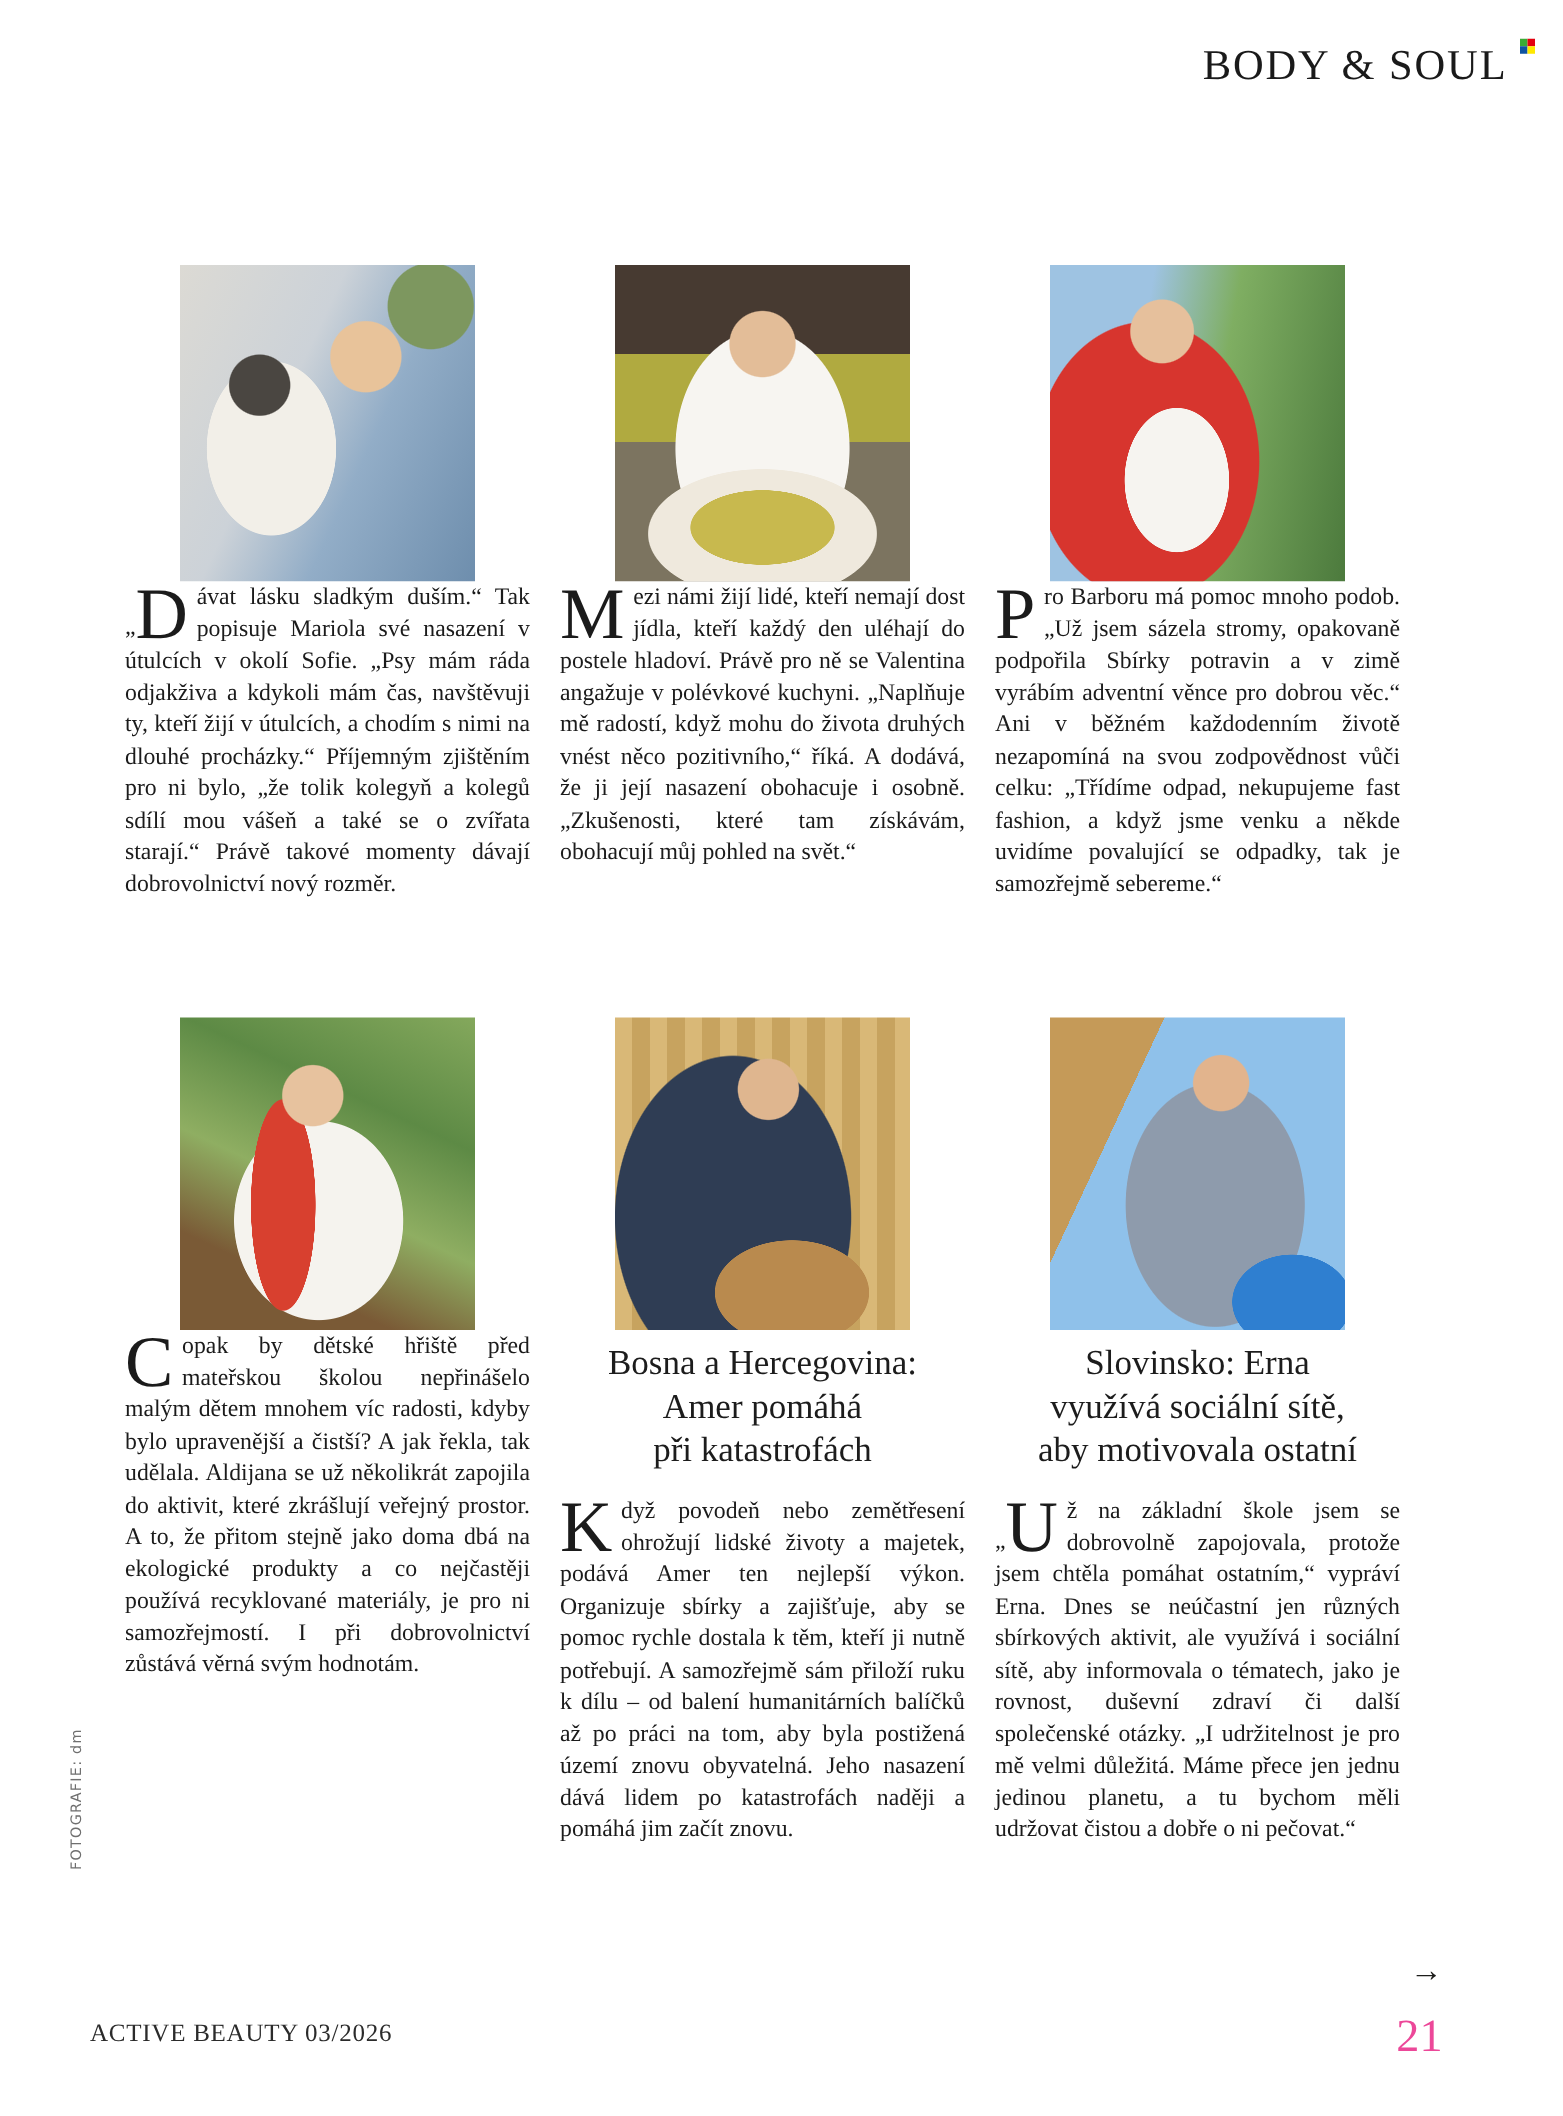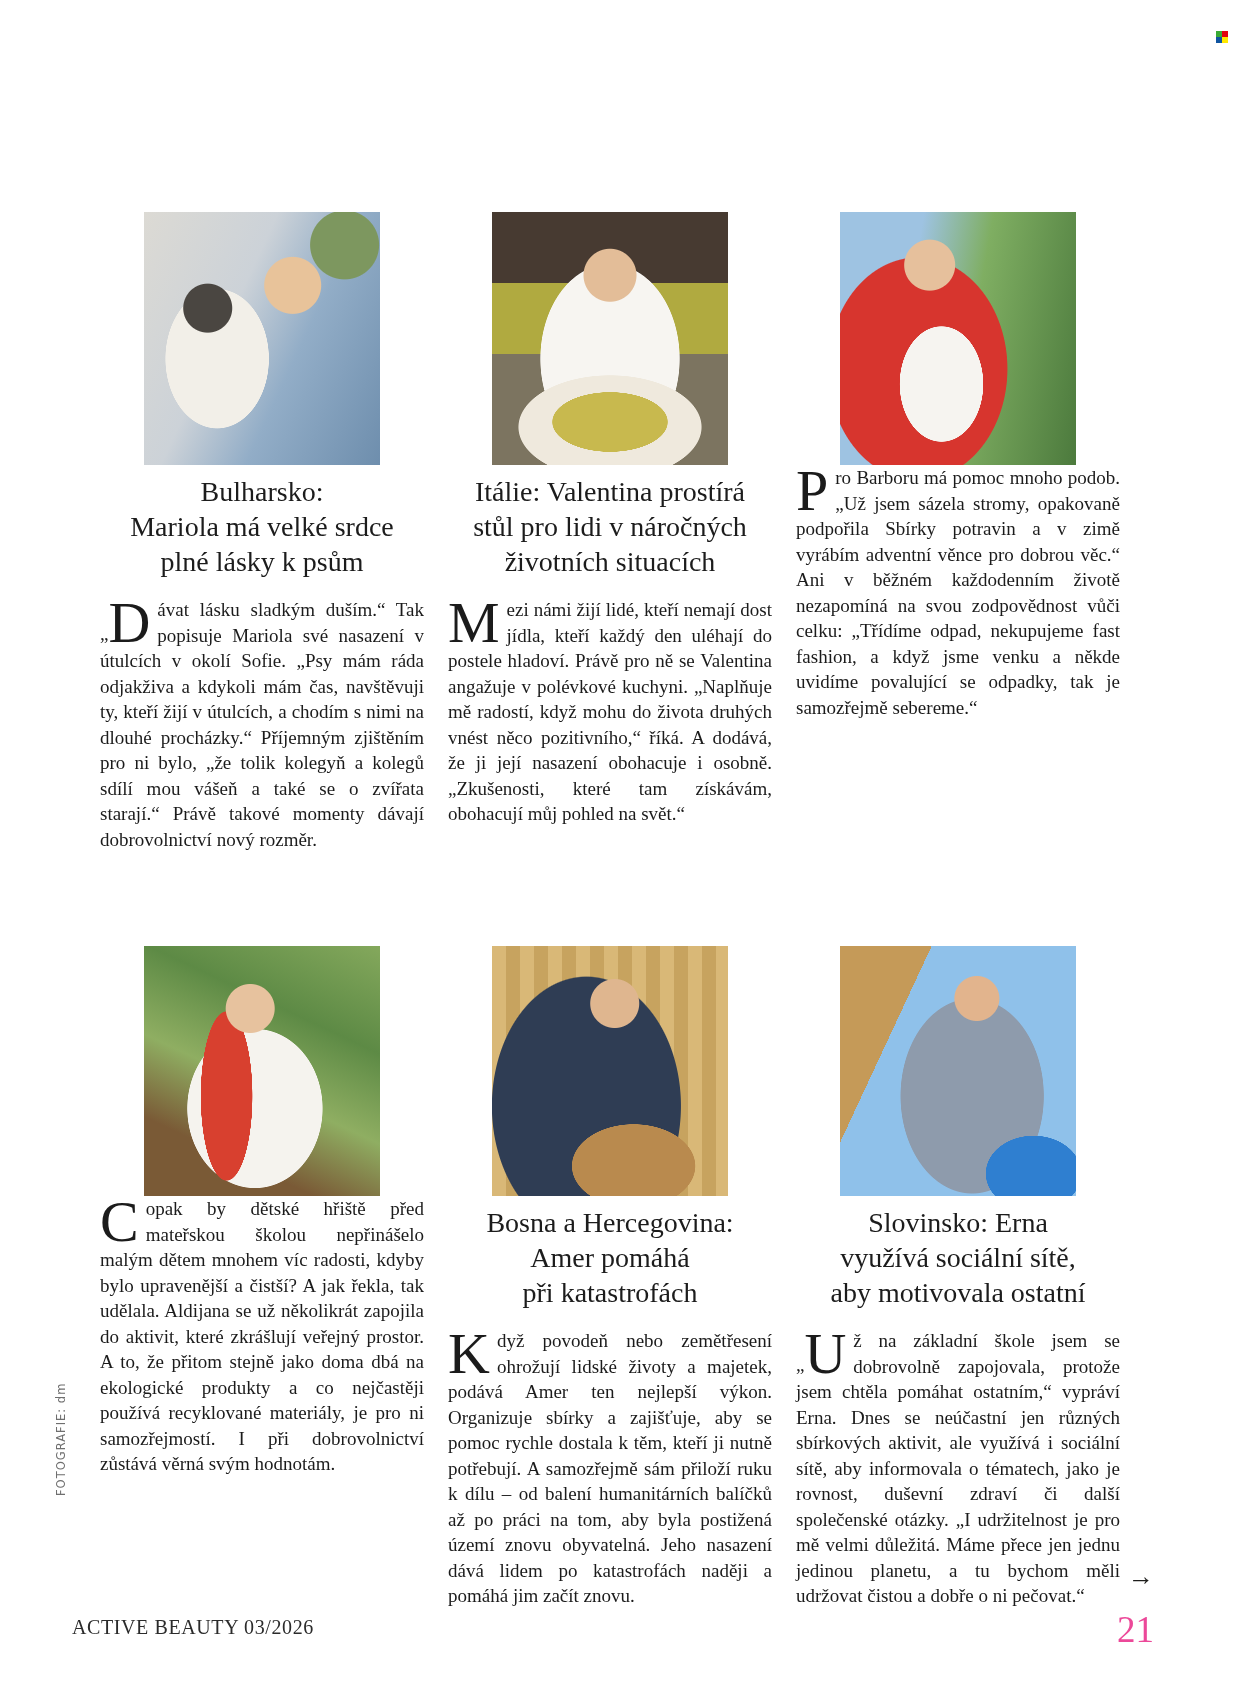--- a/index.html
+++ b/index.html
@@ -61,45 +61,40 @@
   .photo-credit{position:absolute;left:54px;top:1326px;height:170px;writing-mode:vertical-rl;transform:rotate(180deg);font-family:"DejaVu Sans",sans-serif;font-size:11.5px;letter-spacing:1px;color:#6f6f6f;}
   .footer-left{position:absolute;left:72px;top:1616px;font-size:20px;letter-spacing:0.6px;color:#2b2b2b;}
   .page-number{position:absolute;right:96px;top:1608px;font-size:37px;color:#ec4899;}
   .continue-arrow{position:absolute;right:96px;top:1562px;font-size:26px;color:#1d1d1b;}
 </style>
 </head>
 <body>
 
 <div class="page">
 
+  <div class="section-header">BODY &amp; SOUL</div>
   <div class="dm-logo">
     <span class="tl"></span>
       <span class="tr"></span>
       <span class="bl"></span>
       <span class="br"></span>
   </div>
 
   <main class="grid">
 
     <article class="cell r1">
       <div class="photo ph1" aria-label="mariola-with-dog"></div>
-      <h2 class="headline">Bulharsko:
-Mariola má velké srdce
-plné lásky k psům</h2>
       <p class="bodytext"><span class="dropcap">
             <span class="dc-q">„</span>
             <span class="dc-l">D</span>
           </span><span>ávat lásku sladkým duším.“ Tak popisuje Mariola své nasazení v útulcích v okolí Sofie. „Psy mám ráda odjakživa a kdykoli mám čas, navštěvuji ty, kteří žijí v útulcích, a chodím s nimi na dlouhé procházky.“ Příjemným zjištěním pro ni bylo, „že tolik kolegyň a kolegů sdílí mou vášeň a také se o zvířata starají.“ Právě takové momenty dávají dobrovolnictví nový rozměr.</span></p>
     </article>
 
     <article class="cell r1">
       <div class="photo ph2" aria-label="valentina-serving-soup"></div>
-      <h2 class="headline">Itálie: Valentina prostírá
-stůl pro lidi v náročných
-životních situacích</h2>
       <p class="bodytext"><span class="dropcap">
             <span class="dc-q"></span>
             <span class="dc-l">M</span>
           </span><span>ezi námi žijí lidé, kteří nemají dost jídla, kteří každý den uléhají do postele hladoví. Právě pro ně se Valentina angažuje v polévkové kuchyni. „Naplňuje mě radostí, když mohu do života druhých vnést něco pozitivního,“ říká. A dodává, že ji její nasazení obohacuje i osobně. „Zkušenosti, které tam získávám, obohacují můj pohled na svět.“</span></p>
     </article>
 
     <article class="cell r1">
       <div class="photo ph3" aria-label="barbora-planting-tree"></div>
       <p class="bodytext"><span class="dropcap">
             <span class="dc-q"></span>

